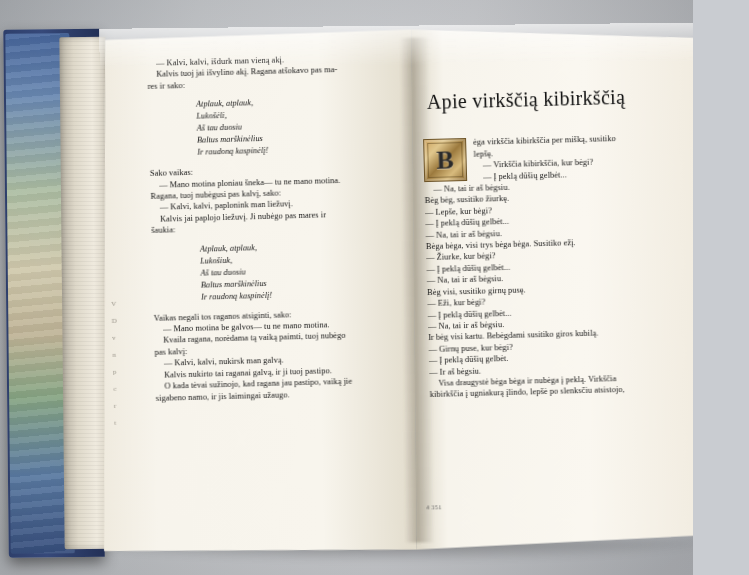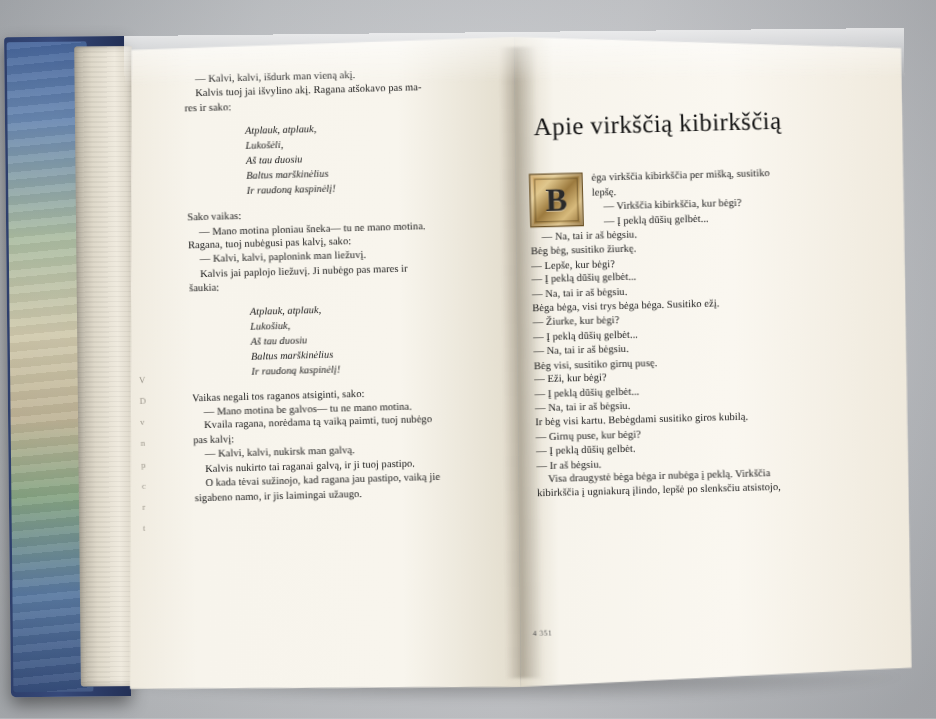--- a/index.html
+++ b/index.html
@@ -1,21 +1,21 @@
 <!DOCTYPE html>
 <html><head>
 <meta charset="utf-8">
 <style>
   html,body{margin:0;padding:0;}
   body{
     width:749px;height:575px;overflow:hidden;
     background:#c9ccd1;
     font-family:"Liberation Serif", serif;
   }
-  .scene{position:relative;width:749px;height:575px;overflow:hidden;}
+  .scene{position:relative;width:693px;height:575px;overflow:hidden;}
 
   
   .backdrop{
     position:absolute;inset:0;
     background:
       linear-gradient(100deg,#bfc3c8 0%,#cfd2d6 25%,#d4d6da 60%,#c3c6cb 100%);
   }
   .backdrop:after{
     content:"";position:absolute;inset:0;
     background:radial-gradient(ellipse at 50% 45%, rgba(255,255,255,.25), rgba(0,0,0,.18) 95%);

